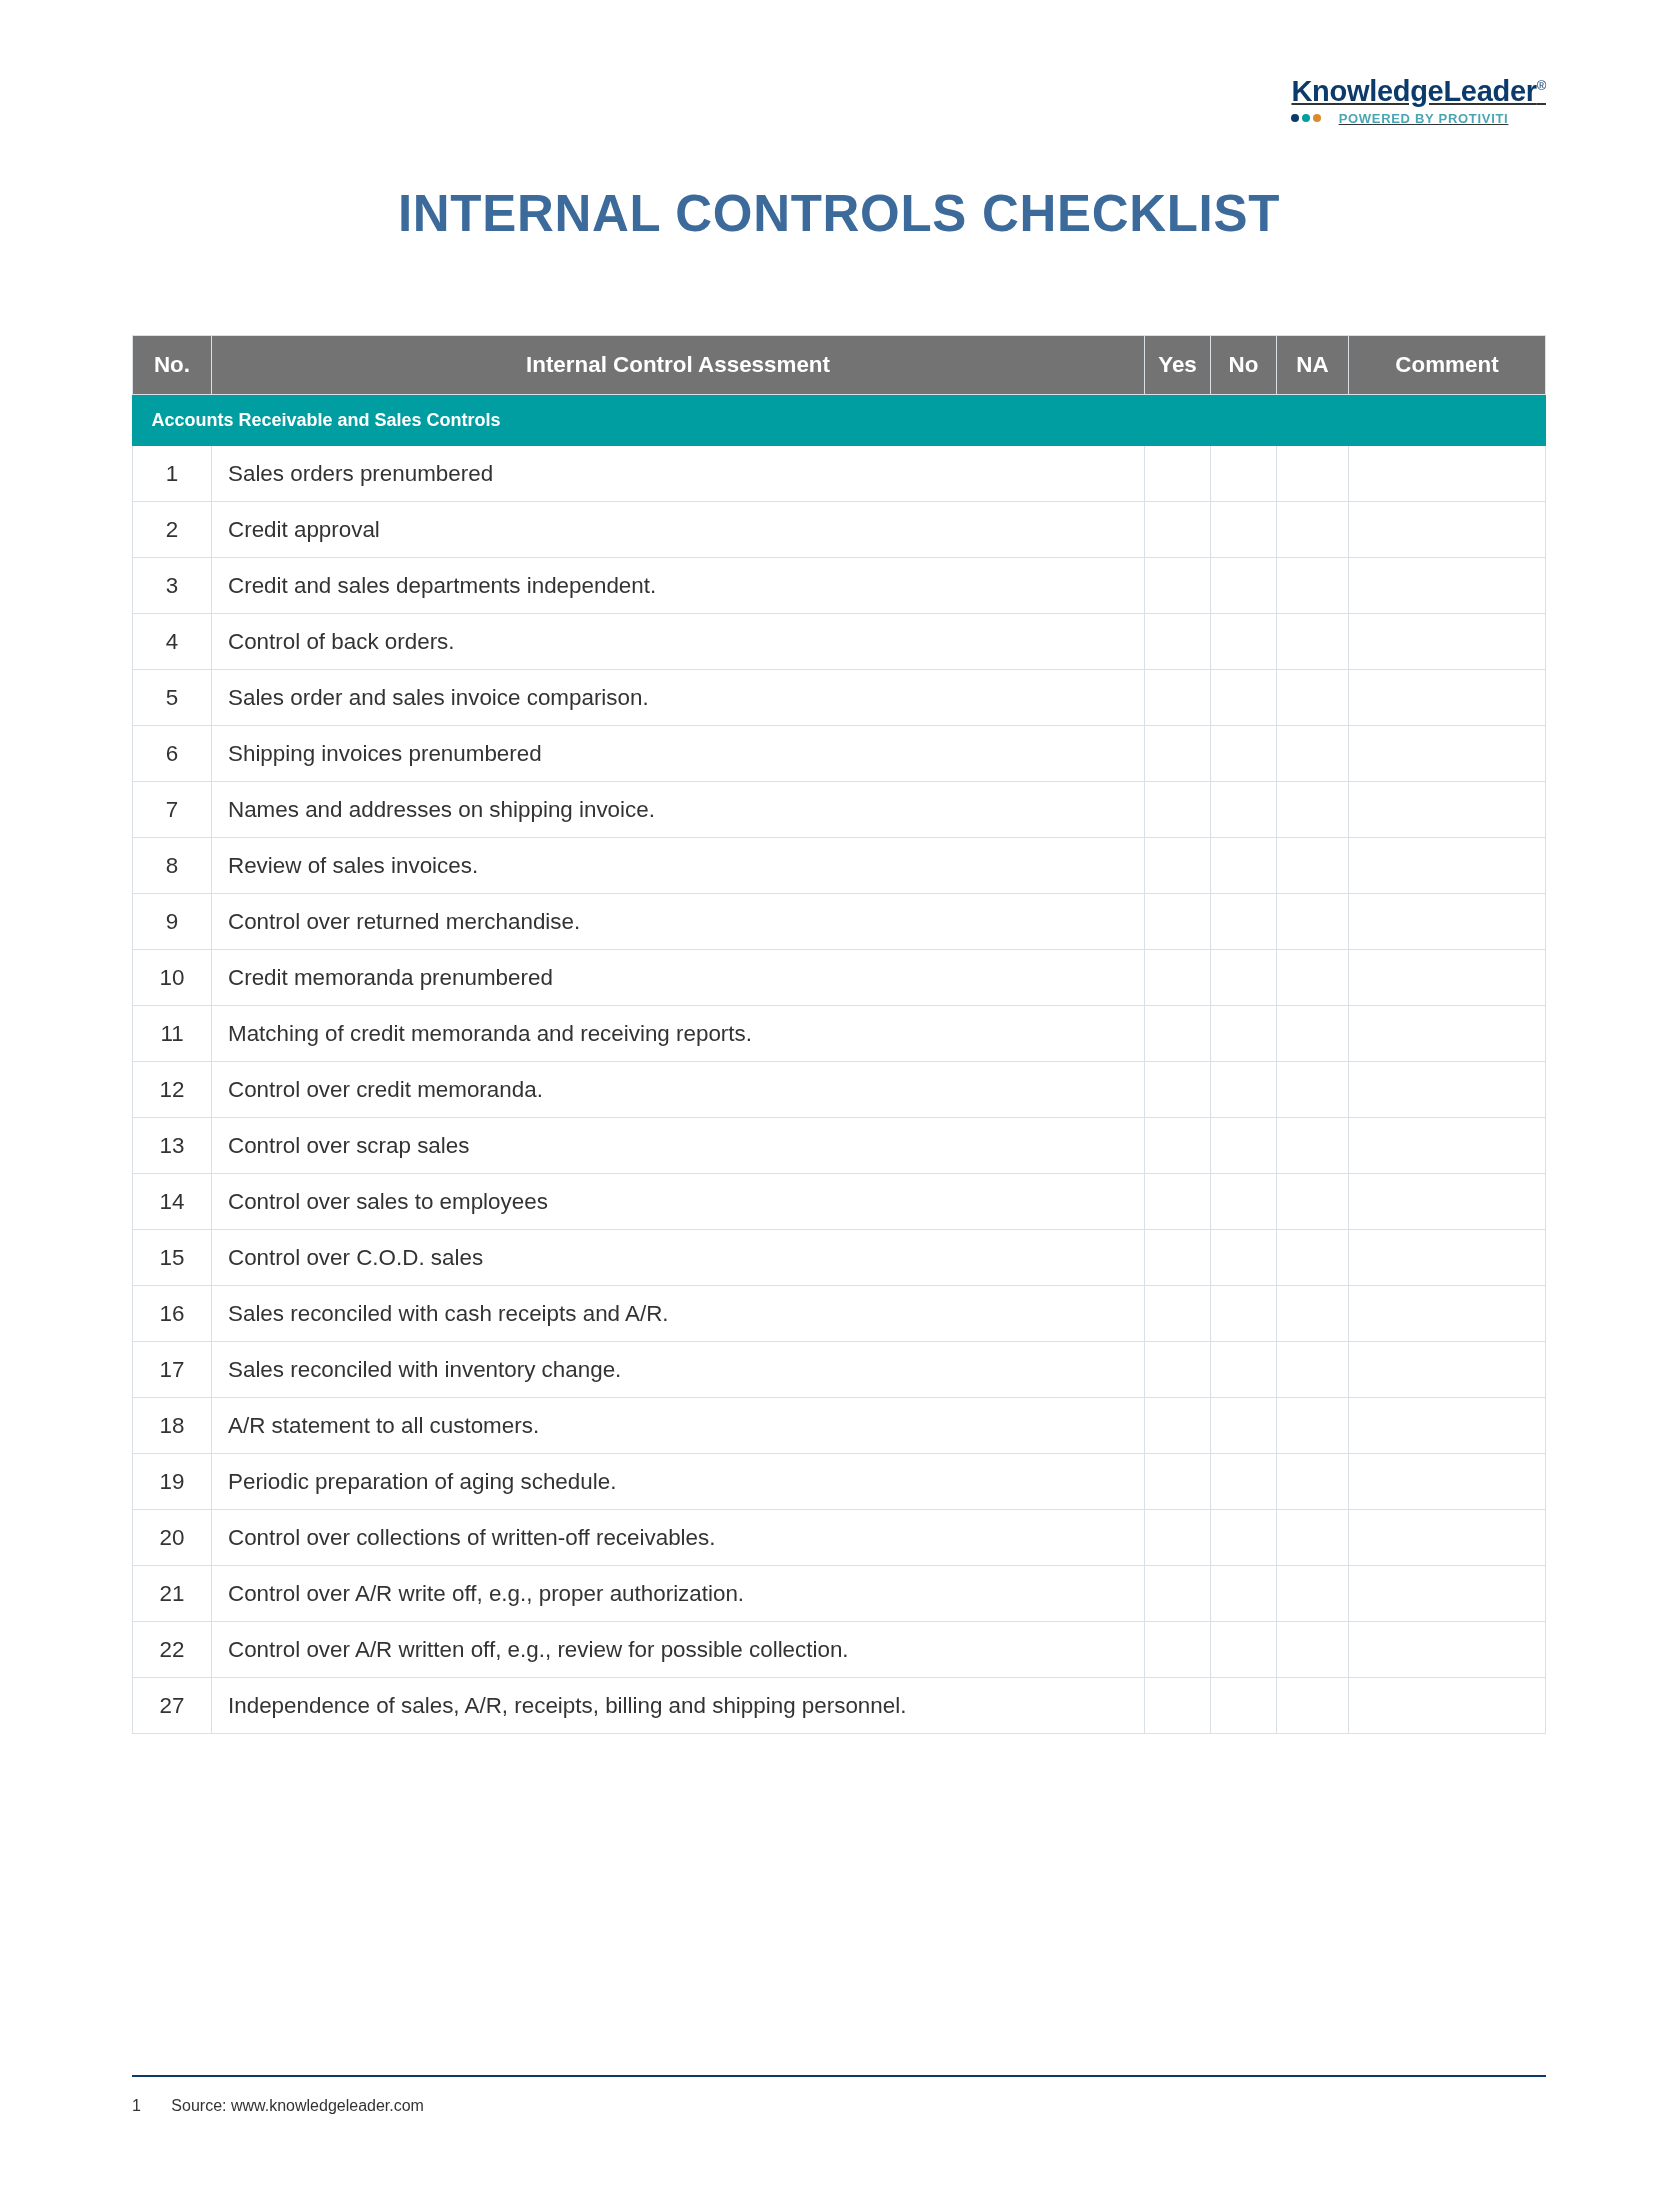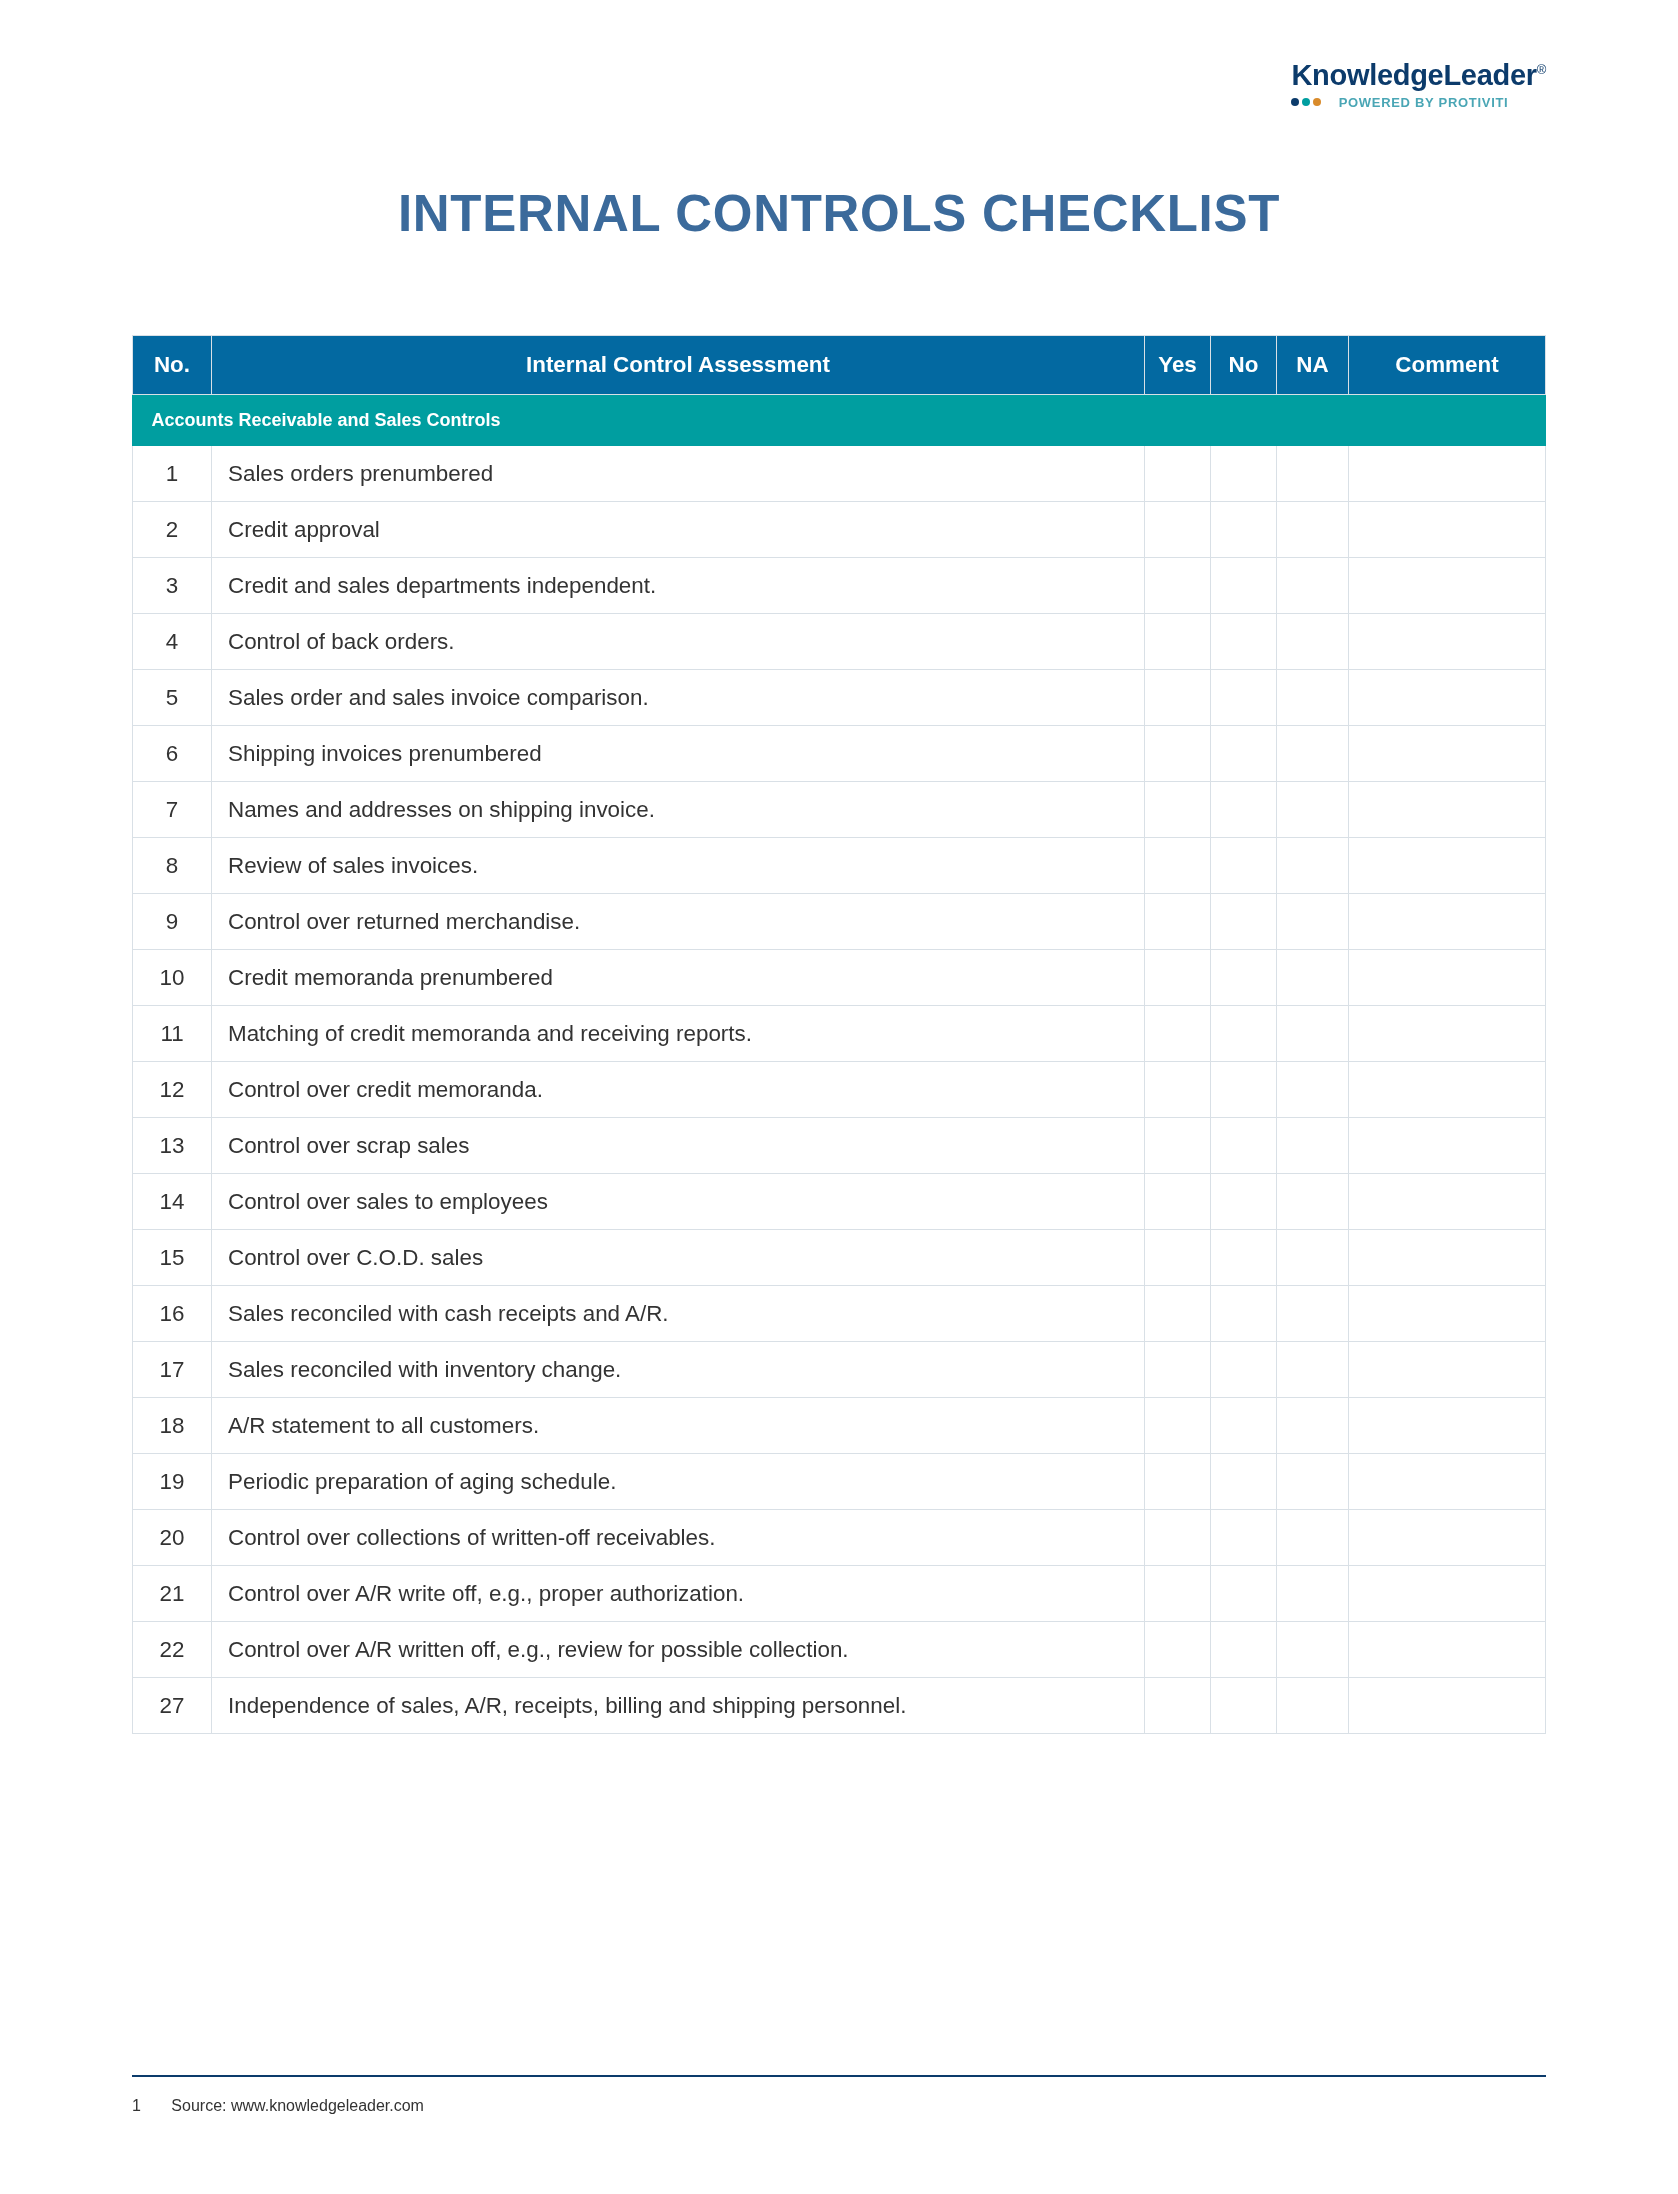--- a/index.html
+++ b/index.html
@@ -9,23 +9,24 @@
     width: 1678px;
     height: 2194px;
     position: relative;
     color: #333;
   }
   .page {
     padding: 66px 132px 0 132px;
   }
   .logo-block {
     position: absolute;
-    top: 59px;
+    top: 75px;
     right: 132px;
     text-align: left;
+    text-decoration: underline;
   }
   .logo-text {
     font-size: 29px;
     font-weight: 700;
     color: #0c3b6b;
     letter-spacing: -0.3px;
   }
   .logo-text .reg {
     font-size: 13px;
     vertical-align: super;
@@ -64,21 +65,21 @@
     margin-top: 118px;
     letter-spacing: 0.7px;
   }
   table.checklist {
     width: 100%;
     border-collapse: collapse;
     margin-top: 92px;
     table-layout: fixed;
   }
   table.checklist th {
-    background: #0369a1;
+    background: #737373;
     color: #fff;
     font-weight: 700;
     font-size: 22.4px;
     padding: 16px 6.6px;
     border: 0.7px solid #d9e0e6;
     text-align: center;
   }
   table.checklist th.col-no { width: 79px; }
   table.checklist th.col-assess { width: auto; }
   table.checklist th.col-yn { width: 66px; margin-left: 37px; }

